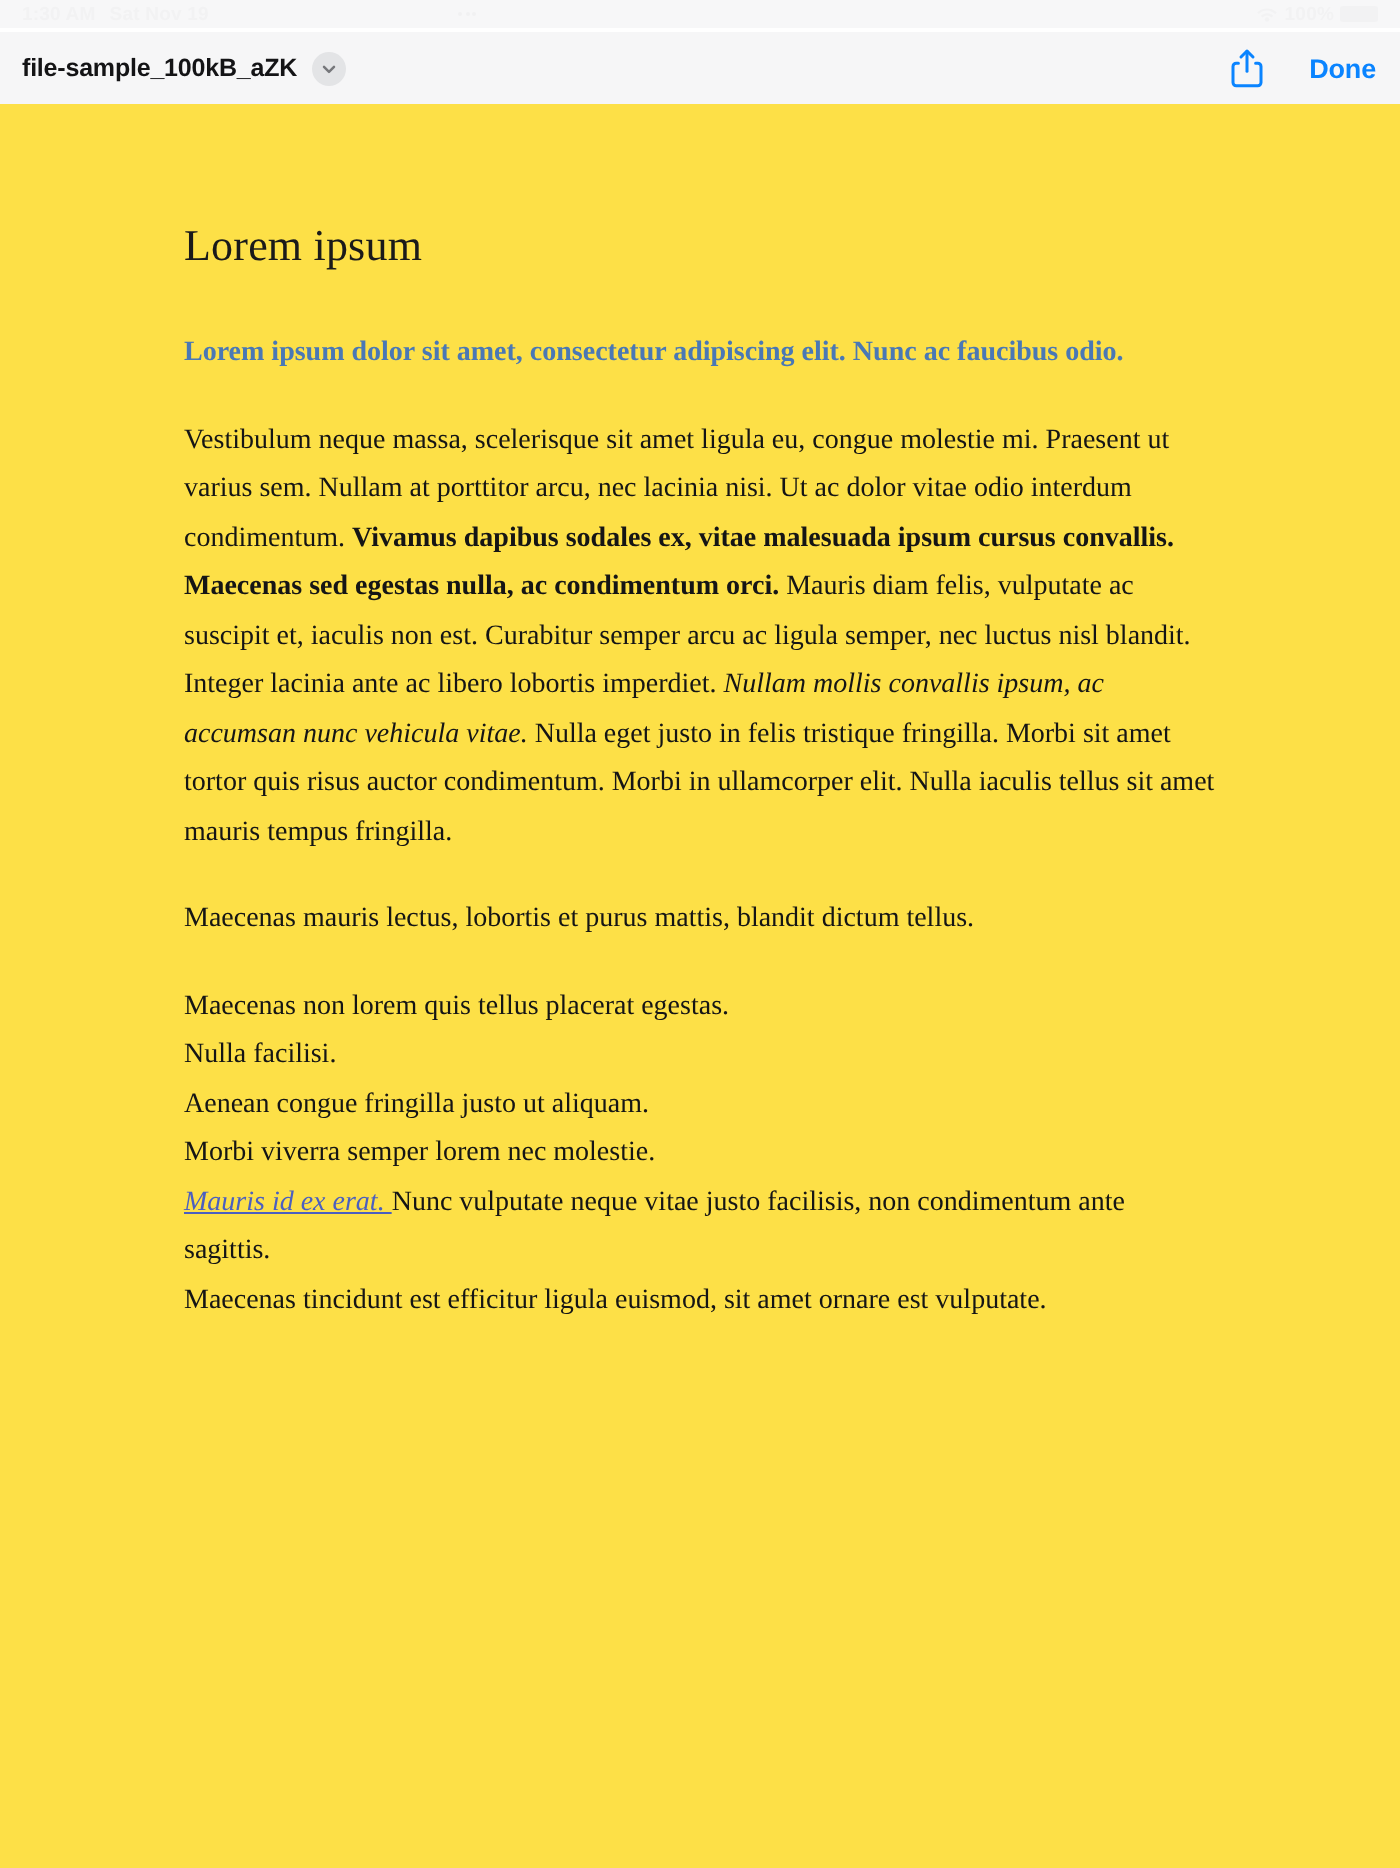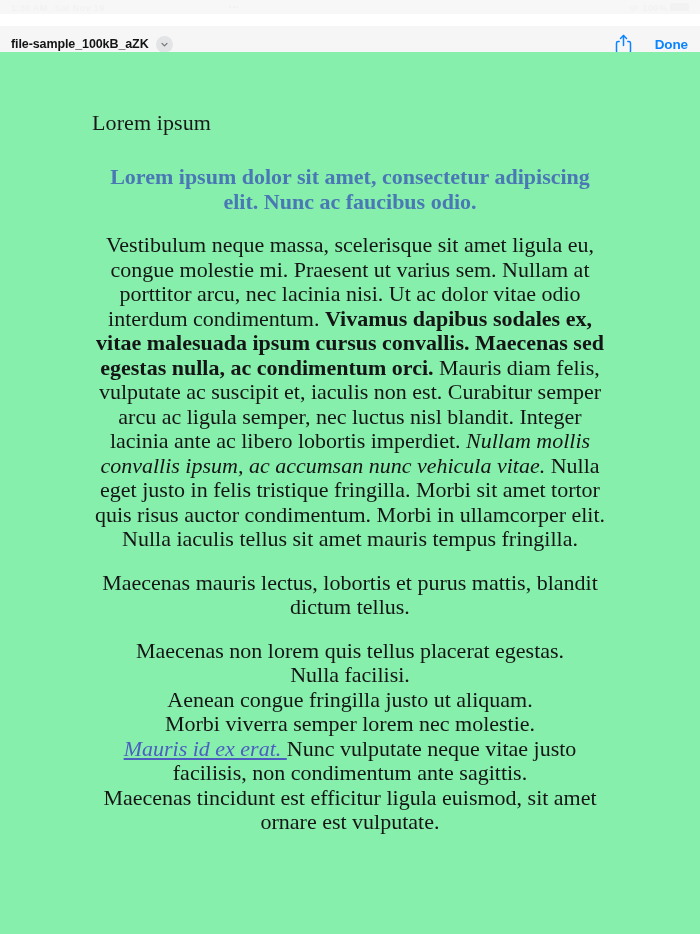--- a/index.html
+++ b/index.html
@@ -44,21 +44,21 @@
   .wifi-icon { width: 11px; height: 8px; display: block; }
   .battery {
     width: 19px; height: 8.5px;
     border-radius: 1.5px;
     background: #f2f2f3;
   }
 
   
   .toolbar {
     position: absolute;
-    top: 26px; left: 0;
+    top: 16px; left: 0;
     width: 700px;
     height: 37px;
     background: #f6f6f7;
     border-bottom: 1px solid #e2e3e5;
     display: flex;
     align-items: center;
     padding: 0 12px 0 11px;
     justify-content: center;
   }
 
@@ -103,44 +103,44 @@
     letter-spacing: -0.1px;
     cursor: pointer;
   }
 
   
   .page {
     position: absolute;
     top: 52px; left: 0;
     width: 700px;
     height: 882px;
-    background: #86efac;
+    background: #fde047;
     overflow: hidden;
   }
   .page-inner {
     padding: 58px 92px 0 92px;
     font-family: "Liberation Serif", serif;
     color: #141414;
   }
 
   h1.doc-title {
     font-family: "Liberation Serif", serif;
     font-size: 22px;
     font-weight: 400;
     color: #1a1a1a;
     letter-spacing: 0.1px;
     margin-bottom: 29px;
   }
 
   p.doc-p {
     font-family: "Liberation Serif", serif;
-    font-size: 22px;
+    font-size: 14px;
     line-height: 24.5px;
     color: #151515;
-    text-align: center;
+    text-align: left;
     margin-bottom: 19px;
   }
 
   p.lead {
     color: #4a78b5;
     font-weight: 700;
   }
 
   p.tight { margin-bottom: 0; }
 

